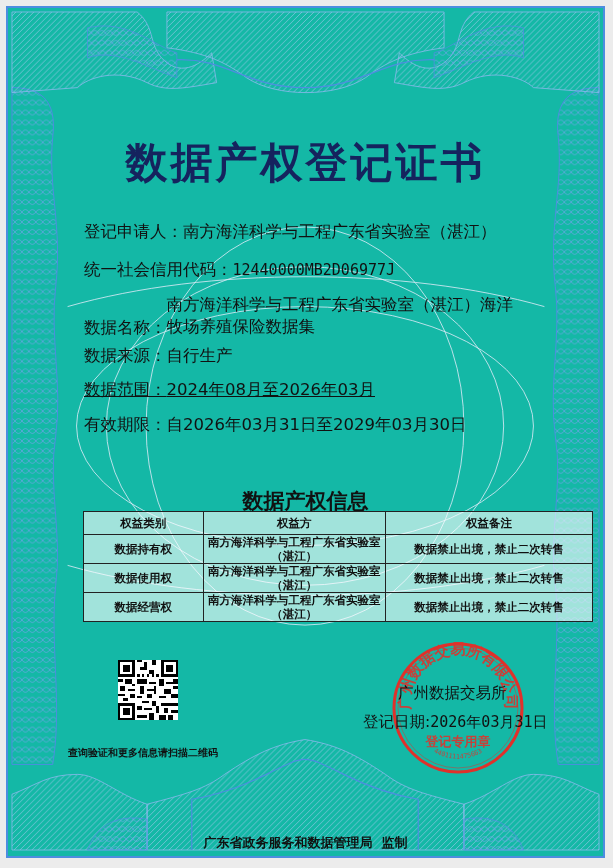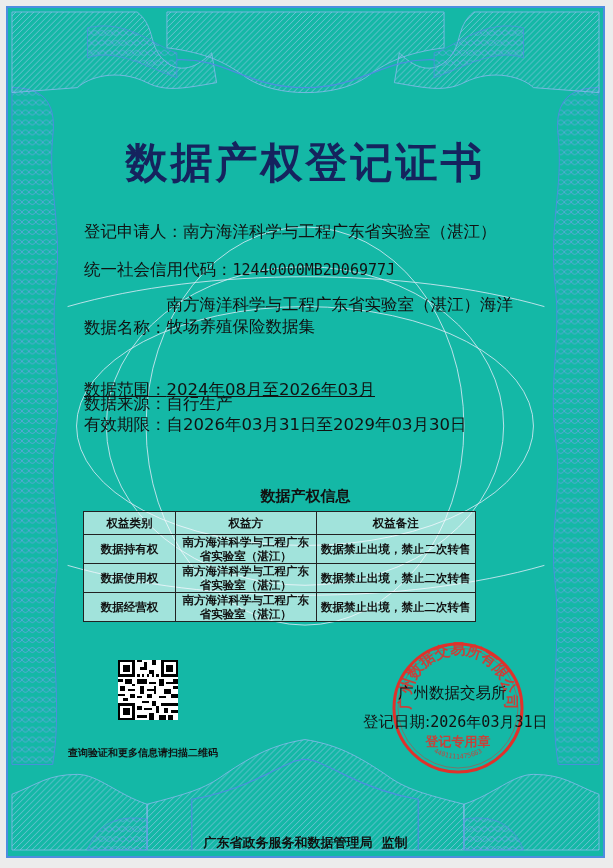--- a/index.html
+++ b/index.html
@@ -31,24 +31,24 @@
   .cert-no .num { font-family: "DejaVu Sans Mono", monospace; font-size: 12px; }
   .field {
     position: absolute; left: 76px; font-size: 16.5px; color: #111;
     font-family: "DejaVu Sans", sans-serif; white-space: nowrap;
   }
   .field .mono { font-family: "DejaVu Sans Mono", monospace; font-size: 15px; }
   .field-multi { display: flex; align-items: flex-end; font-family: Liberation Mono, monospace; }
   .field-multi .val { line-height: 22px; white-space: normal; width: 360px; }
   .section-title {
     position: absolute; left: 0; right: 0; top: 479px; text-align: center;
-    font-size: 15px; font-weight: bold; color: #111;
+    font-size: 21px; font-weight: bold; color: #111;
   }
   table.rights {
-    position: absolute; left: 75px; top: 503px; width: 393px;
+    position: absolute; left: 75px; top: 503px; width: 510px;
     border-collapse: collapse; font-size: 11.5px; color: #111; font-weight: bold;
     background: rgba(255,255,255,0.6);
   }
   table.rights th, table.rights td {
     border: 1px solid #222; text-align: center; padding: 0 2px; line-height: 14px;
   }
   table.rights th { height: 22px; font-weight: bold; }
   table.rights td { height: 28px; }
   .qr { position: absolute; left: 110px; top: 652px; width: 60px; height: 60px; }
   .qr-caption { position: absolute; left: 60px; top: 738px; font-size: 10px; color: #111; font-weight: bold; }
@@ -117,21 +117,21 @@
 
   <div class="field" style="top:251px;">
     <span>统一社会信用代码：</span><span class="mono">12440000MB2D06977J</span>
   </div>
 
   <div class="field field-multi" style="top:287px;">
     <span>数据名称：</span>
       <span class="val">南方海洋科学与工程广东省实验室（湛江）海洋牧场养殖保险数据集</span>
   </div>
 
-  <div class="field" style="top:337px;margin-top:48px;">
+  <div class="field" style="top:337px;">
     <span>数据来源：</span><span>自行生产</span>
   </div>
 
   <div class="field" style="top:371px;text-decoration:underline;">
     <span>数据范围：</span><span>2024年08月至2026年03月</span>
   </div>
 
   <div class="field" style="top:406px;">
     <span>有效期限：</span><span>自2026年03月31日至2029年03月30日</span>
   </div>

